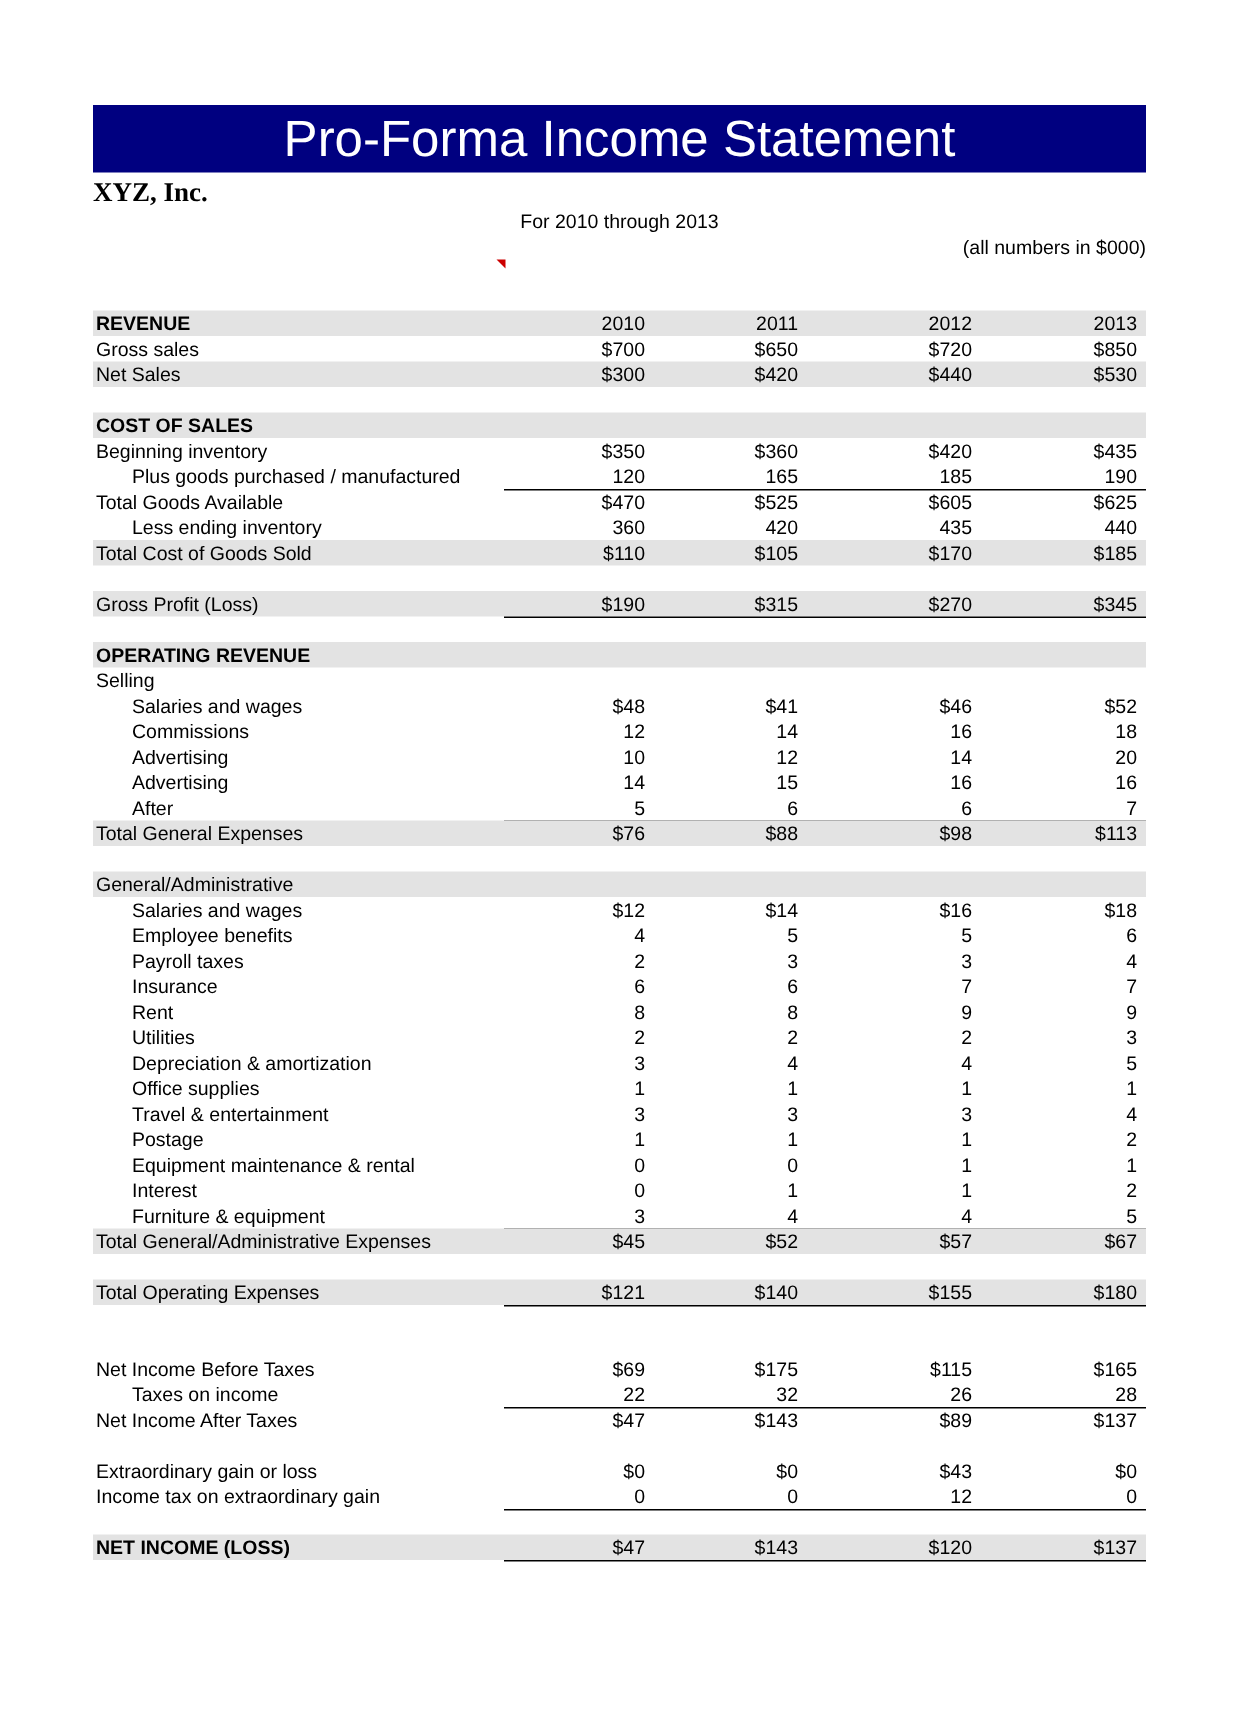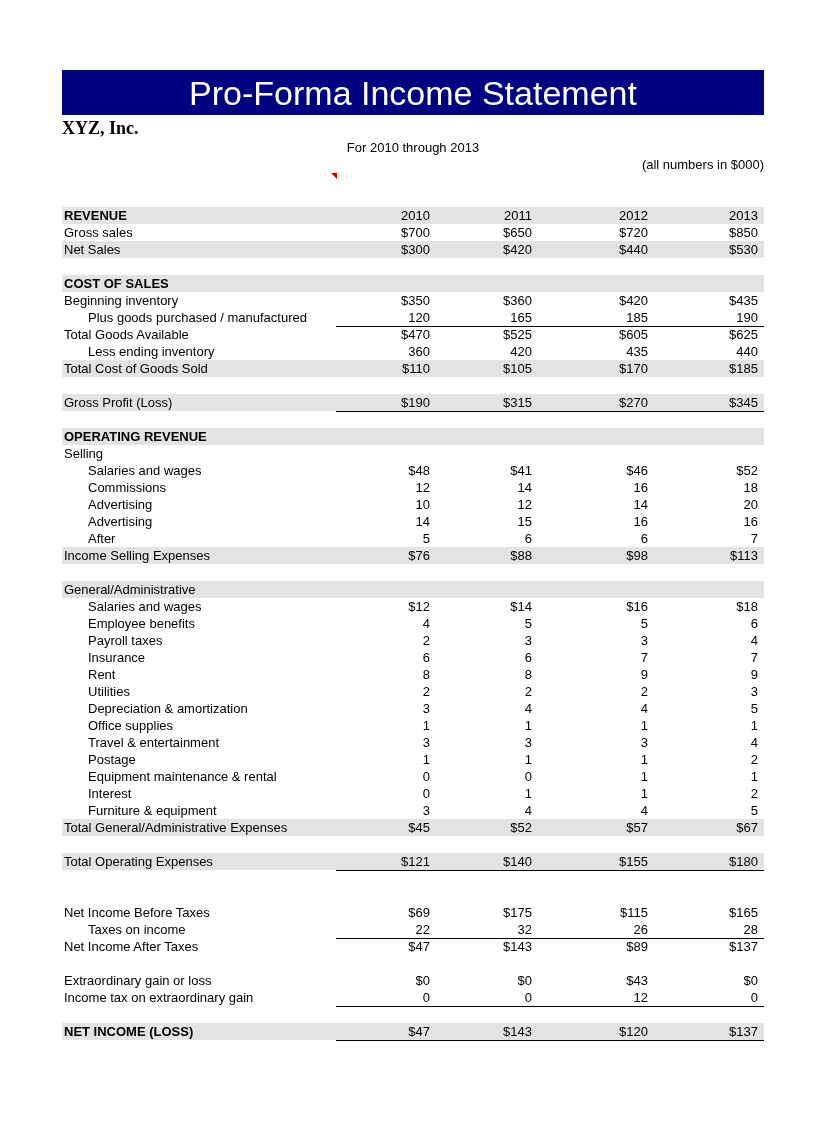--- a/index.html
+++ b/index.html
@@ -174,21 +174,21 @@
       <span class="cell c3">16</span>
     </div>
     <div class="row indent ul-bottom">
       <span class="label">After</span>
       <span class="cell c0">5</span>
       <span class="cell c1">6</span>
       <span class="cell c2">6</span>
       <span class="cell c3">7</span>
     </div>
     <div class="row shade">
-      <span class="label">Income Selling Expenses</span>
+      <span class="label">Total General Expenses</span>
       <span class="cell c0">$76</span>
       <span class="cell c1">$88</span>
       <span class="cell c2">$98</span>
       <span class="cell c3">$113</span>
     </div>
     <div class="row ">
       <span class="label"></span>
       <span class="cell c0"></span>
       <span class="cell c1"></span>
       <span class="cell c2"></span>

